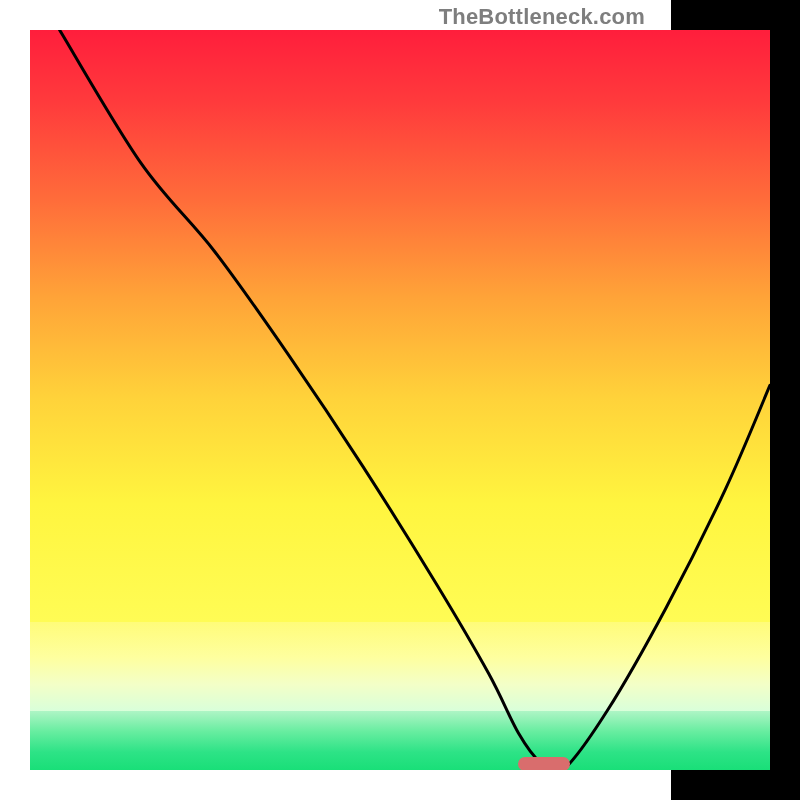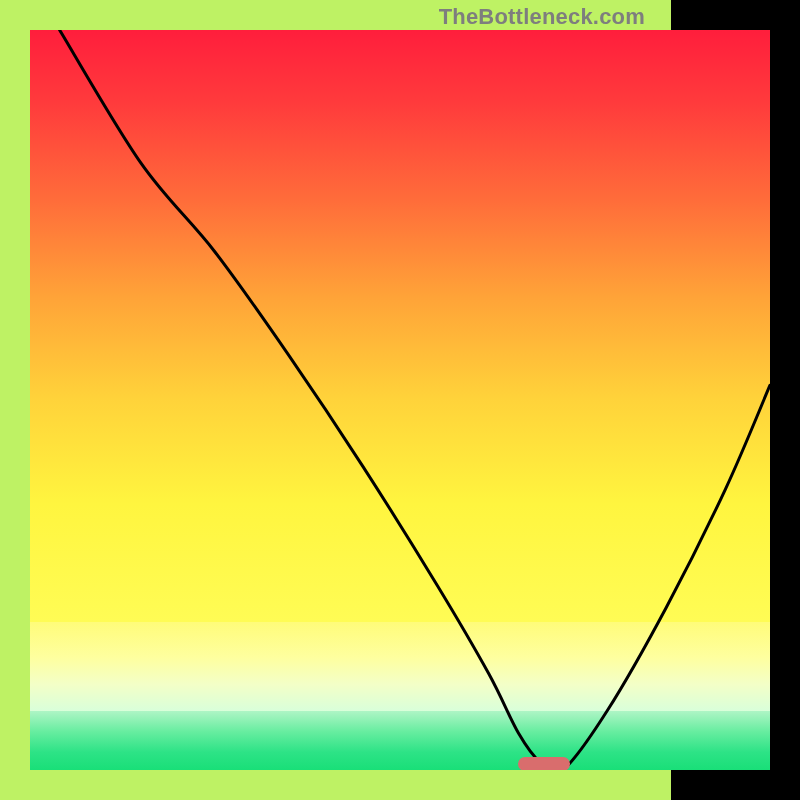--- a/index.html
+++ b/index.html
@@ -9,21 +9,21 @@
     height: 800px;
     background: #000;
     overflow: hidden;
   }
   .frame {
     position: absolute;
     left: 0;
     top: 0;
     width: 671px;
     height: 800px;
-    background: #bef264;
+    background: #ffffff;
   }
   .plot-wrap {
     position: absolute;
     left: 30px;
     top: 30px;
     width: 740px;
     height: 740px;
     overflow: hidden;
   }
   .bg {

